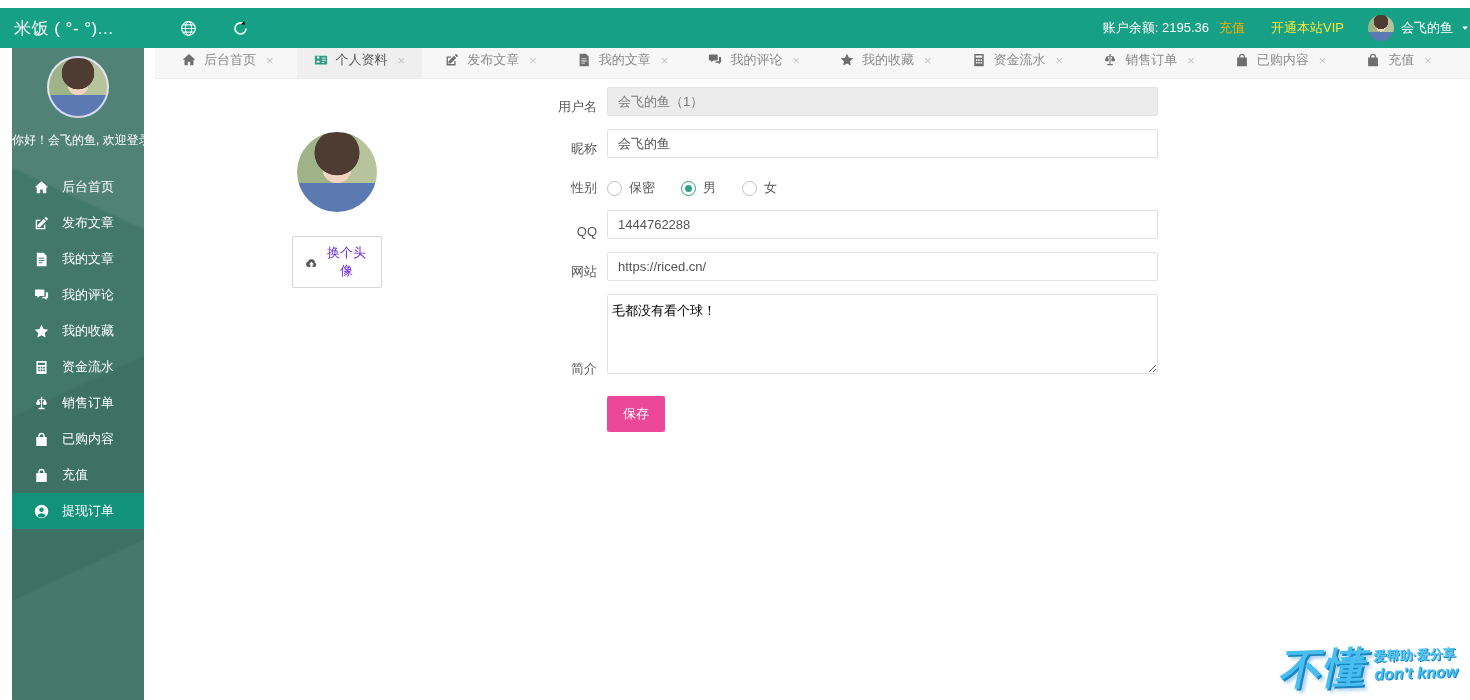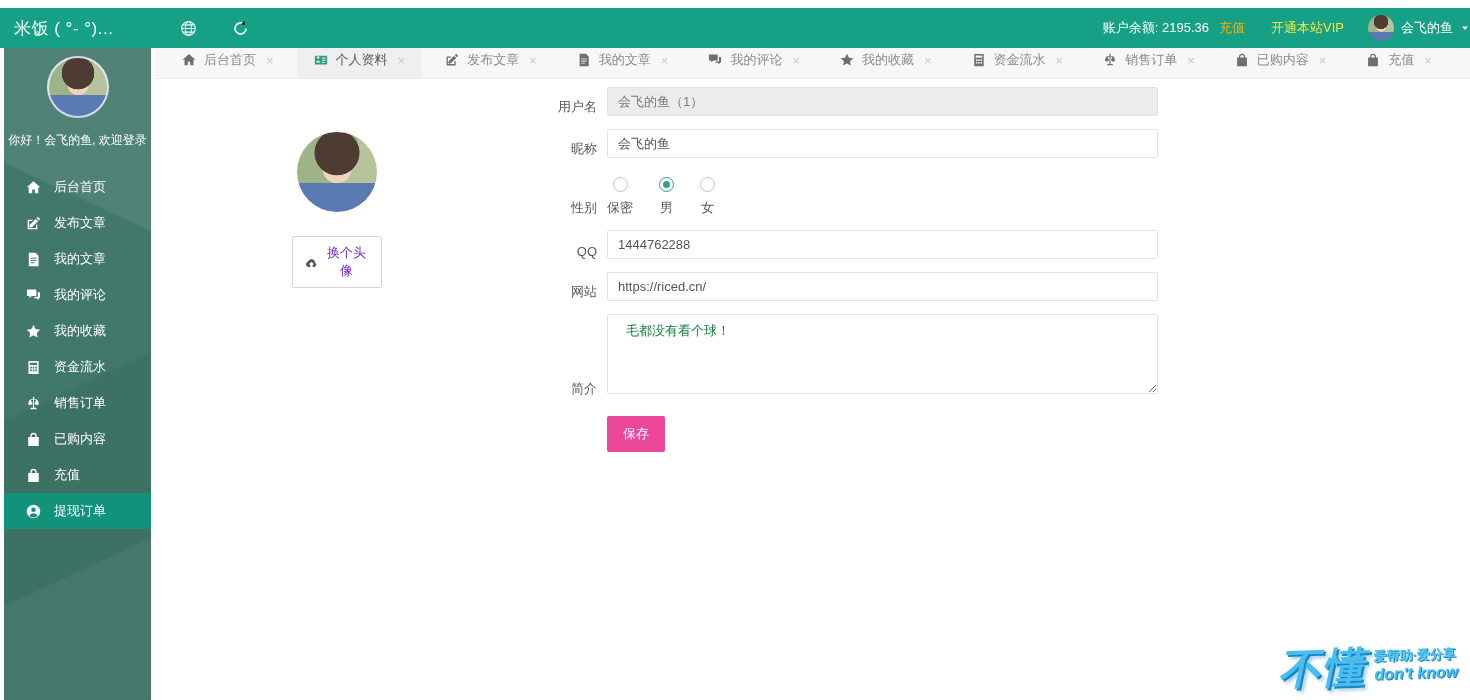--- a/index.html
+++ b/index.html
@@ -23,21 +23,21 @@
 
   
   .photo { background-color:#a6b58e;
     background-image:
       radial-gradient(circle at 50% 26%, #4e3c32 0 31%, transparent 32%),
       radial-gradient(circle at 50% 46%, #f1d4bf 0 24%, transparent 25%),
       linear-gradient(to bottom, transparent 0 64%, #5c7ab2 64%),
       linear-gradient(115deg, #9fb388 0 55%, #b7c49b 55%); }
 
   
-  .sidebar { position:absolute; left:4px; top:40px; width:147px; height:660px;
+  .sidebar { position:absolute; left:12px; top:40px; width:132px; height:660px;
     background:
       linear-gradient(205deg, rgba(255,255,255,.08) 0 26%, rgba(255,255,255,0) 26.5%),
       linear-gradient(155deg, rgba(0,0,0,0) 0 52%, rgba(0,0,0,.06) 52.5%),
       linear-gradient(335deg, rgba(255,255,255,.05) 0 22%, rgba(255,255,255,0) 22.5%),
       #41786a; color:#fff; z-index:20; }
   .savatar { width:62px; height:62px; border-radius:50%; margin:16px auto 0;
     border:2px solid rgba(235,235,255,.85); overflow:hidden; }
   .greet { text-align:center; font-size:12px; margin-top:14px; color:#fff; white-space:nowrap; }
   .menu { margin-top:20px; }
   .mitem { height:36px; display:flex; align-items:center; padding-left:22px; gap:13px;
@@ -71,27 +71,27 @@
   .fields { position:absolute; left:390px; top:8px; width:620px; }
   .frow { display:flex; align-items:flex-end; margin-bottom:13px; }
   .flabel { width:52px; text-align:right; font-size:13px; color:#585858;
     padding-top:8px; margin-right:10px; flex:none; }
   .fctrl { width:551px; }
   .tinput { width:551px; height:29px; border:1px solid #e2e2e2; border-radius:2px;
     padding:0 10px; font-size:13px; color:#555; background:#fff; outline:none;
     font-family:"Liberation Sans","DejaVu Sans",sans-serif; }
   .tinput:disabled { background:#ececec; color:#7a7a7a; }
   .radio-row { display:flex; align-items:center; gap:26px; padding-top:6px; }
-  .radio-opt { display:flex; align-items:center; gap:7px; font-size:13px; color:#585858; cursor:pointer;flex-direction:column; }
+  .radio-opt { display:flex; align-items:center; gap:7px; font-size:13px; color:#585858; cursor:pointer; }
   .rdot { width:15px; height:15px; border-radius:50%; border:1px solid #c2c2c2; background:#fff;
     display:inline-flex; align-items:center; justify-content:center; flex:none; }
   .rdot.checked { border-color:#2ca287; }
   .rdot.checked::after { content:""; width:7px; height:7px; border-radius:50%; background:#2ca287; }
   .tarea { width:551px; height:80px; border:1px solid #e2e2e2; border-radius:2px;
-    padding:7px 18px; font-size:13px; color:#15803d; resize:both; outline:none;
+    padding:7px 4px; font-size:13px; color:#000000; resize:both; outline:none;
     font-family:"Liberation Sans","DejaVu Sans",sans-serif; }
   .save-btn { margin-left:62px; margin-top:5px; background:#ec4899; color:#fff; border:none;
     font-size:13px; padding:9px 16px; border-radius:2px; cursor:pointer;
     font-family:"Liberation Sans","DejaVu Sans",sans-serif; }
 
   
   .wmark { position:absolute; right:12px; bottom:4px; display:flex; align-items:center; gap:8px;
     transform:rotate(-2deg); pointer-events:none; }
   .wm-big { font-size:42px; font-weight:bold; font-style:italic; color:#47bdf2;
     text-shadow:2px 2px 0 #1a85c0, 4px 4px 4px rgba(26,133,192,.45); letter-spacing:2px; }

